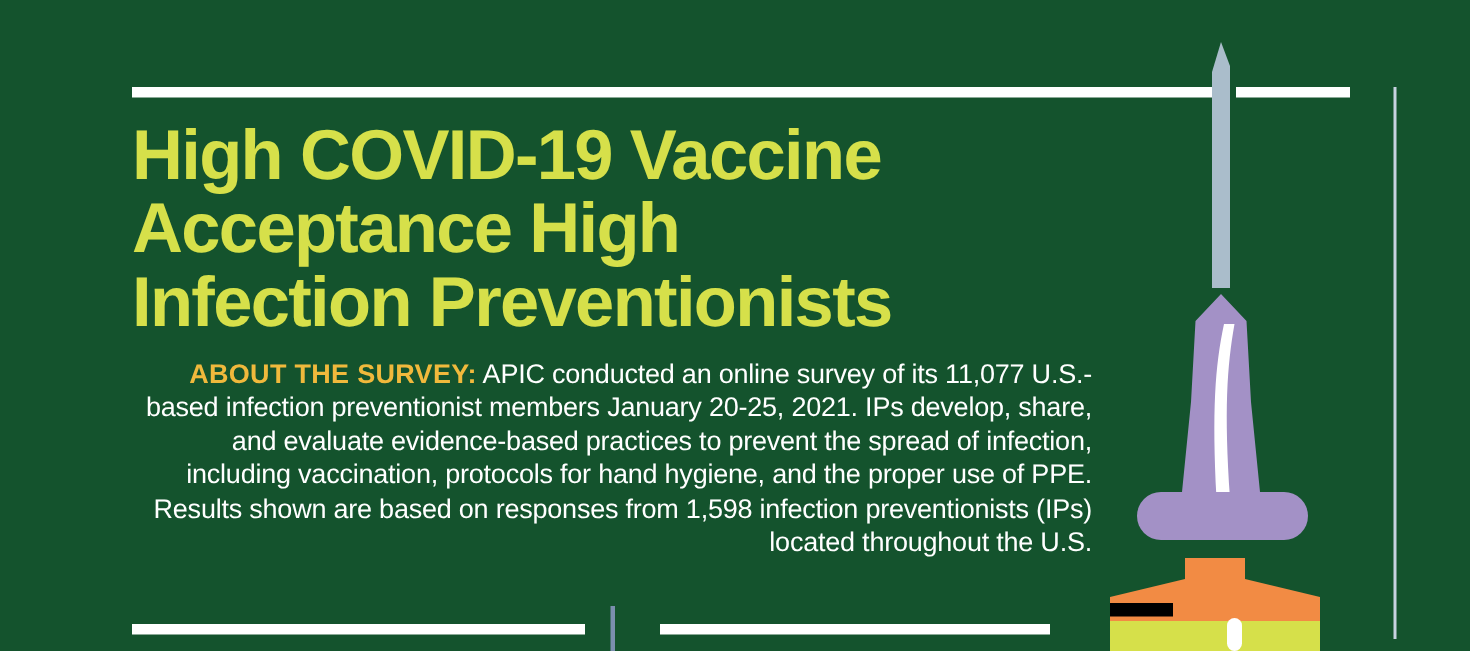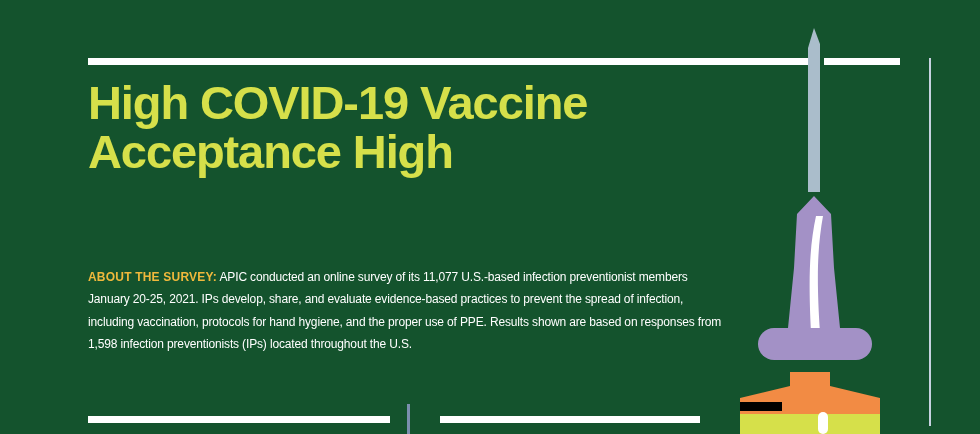--- a/index.html
+++ b/index.html
@@ -43,26 +43,27 @@
     font-size:47px;
     font-weight:bold;
     line-height:49px;
     letter-spacing:-1.1px;
   }
   #headline .hl { display:block; white-space:nowrap; }
 
   
   #about {
     position:absolute;
-    left:88px; top:266px;
+    left:88px; top:238px;
     width:640px;
     color:#ffffff;
-    font-size:12px;
+    font-size:18px;
     line-height:22.4px;
     letter-spacing:-0.15px;
+    text-align:right;
   }
   #about-label {
     color:#f0b93c;
     font-weight:bold;
     letter-spacing:0.2px;
   }
 
   
   #syringe {
     position:absolute;
@@ -80,20 +81,21 @@
   <div class="rule" id="rule-top-right"></div>
   <div class="rule" id="rule-bot-left"></div>
   <div class="rule" id="rule-bot-right"></div>
 
   <div class="vdivider" id="divider-bottom"></div>
   <div class="vdivider" id="divider-right"></div>
 
   <h1 id="headline">
     <span class="hl">High COVID-19 Vaccine</span>
     <span class="hl">Acceptance High</span>
+    <span class="hl">Infection Preventionists</span>
   </h1>
 
   <p id="about"><span id="about-label">ABOUT THE SURVEY:</span><span id="about-body"> APIC conducted an online survey of its 11,077 U.S.-based infection preventionist members January 20-25, 2021. IPs develop, share, and evaluate evidence-based practices to prevent the spread of infection, including vaccination, protocols for hand hygiene, and the proper use of PPE. Results shown are based on responses from 1,598 infection preventionists (IPs) located throughout the U.S.</span></p>
 
   <div id="syringe">
     <svg width="200" height="434" viewBox="0 0 200 434" xmlns="http://www.w3.org/2000/svg">
 
       <polygon points="84,28 90,44 90,192 78,192 78,48" fill="#aabdcb"></polygon>
 
       <path d="M84,196

